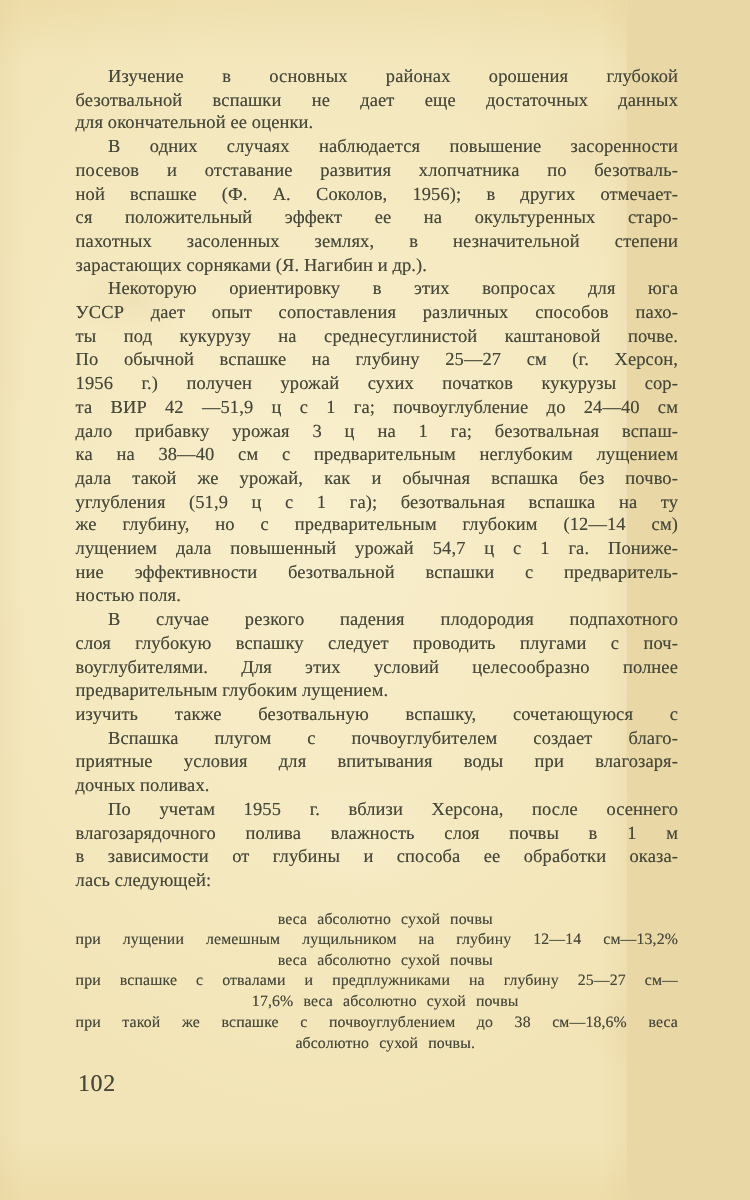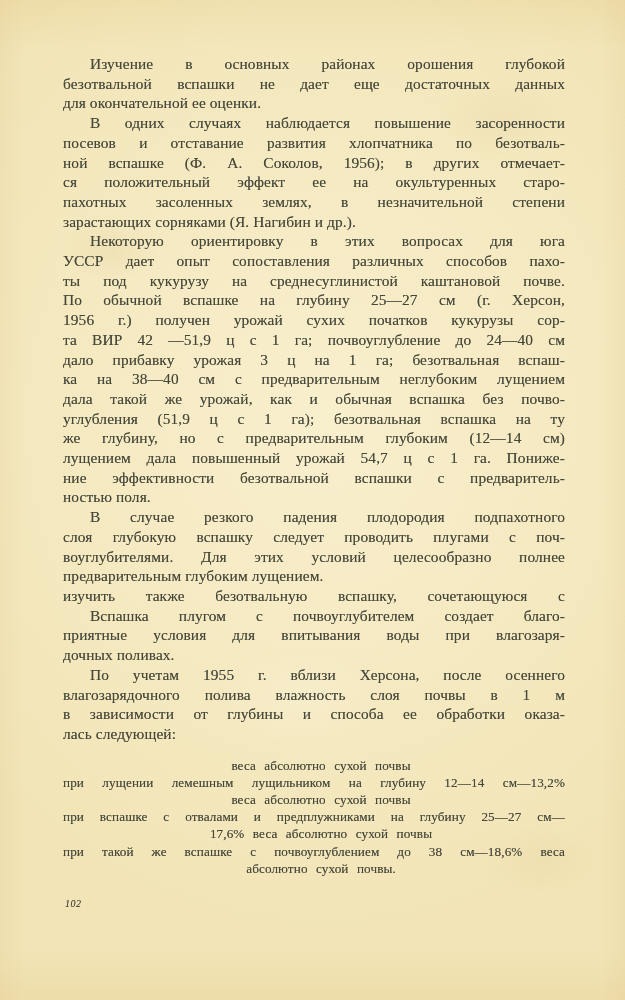--- a/index.html
+++ b/index.html
@@ -7,21 +7,21 @@
     --paper:#f2e4b6;
     --ink:#45473a;
   }
   body{
     width:625px;height:1000px;overflow:hidden;
     font-family:"Liberation Serif","DejaVu Serif",serif;
     background:#e9d8a5;
   }
   .page{
     position:relative;
-    width:625px;height:1000px;
+    width:522px;height:1000px;
     box-sizing:border-box;
     padding:54px 60px 0 63px;
     background:
       radial-gradient(120% 85% at 52% 42%, rgba(255,250,228,.50) 0%, rgba(255,250,228,0) 62%),
       linear-gradient(180deg, #eedda9 0%, var(--paper) 5%, var(--paper) 95%, #eeddaa 100%),
       var(--paper);
     color:var(--ink);
   }
   
   .page::before{
@@ -62,23 +62,22 @@
   }
   .li-cont{
     padding-left:14px;
     text-align:center;
     word-spacing:5px;
     white-space:nowrap;
   }
   .pageno{
     margin-top:17px;
     margin-left:2px;
-    font-size:10px;
+    font-size:20px;
     letter-spacing:.5px;
-    font-style:italic;
   }
 </style>
 </head>
 <body>
 
 <div class="page">
   <div class="textcol">
     <div id="paragraphs">
         <div class="paragraph">
           <div class="line first">Изучение в основных районах орошения глубокой</div>

